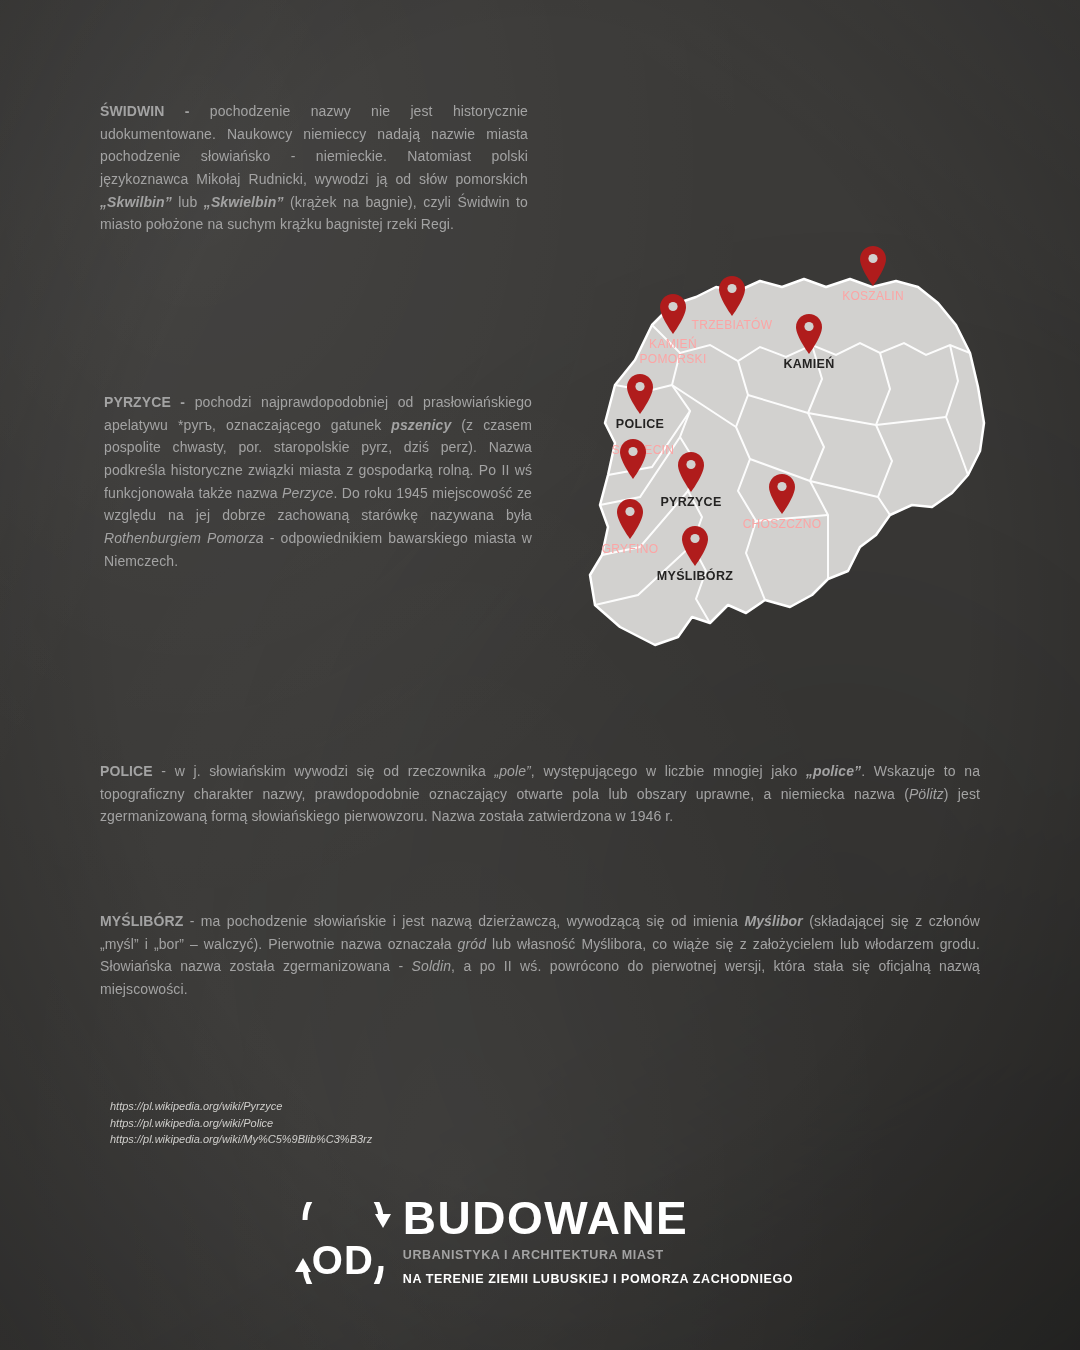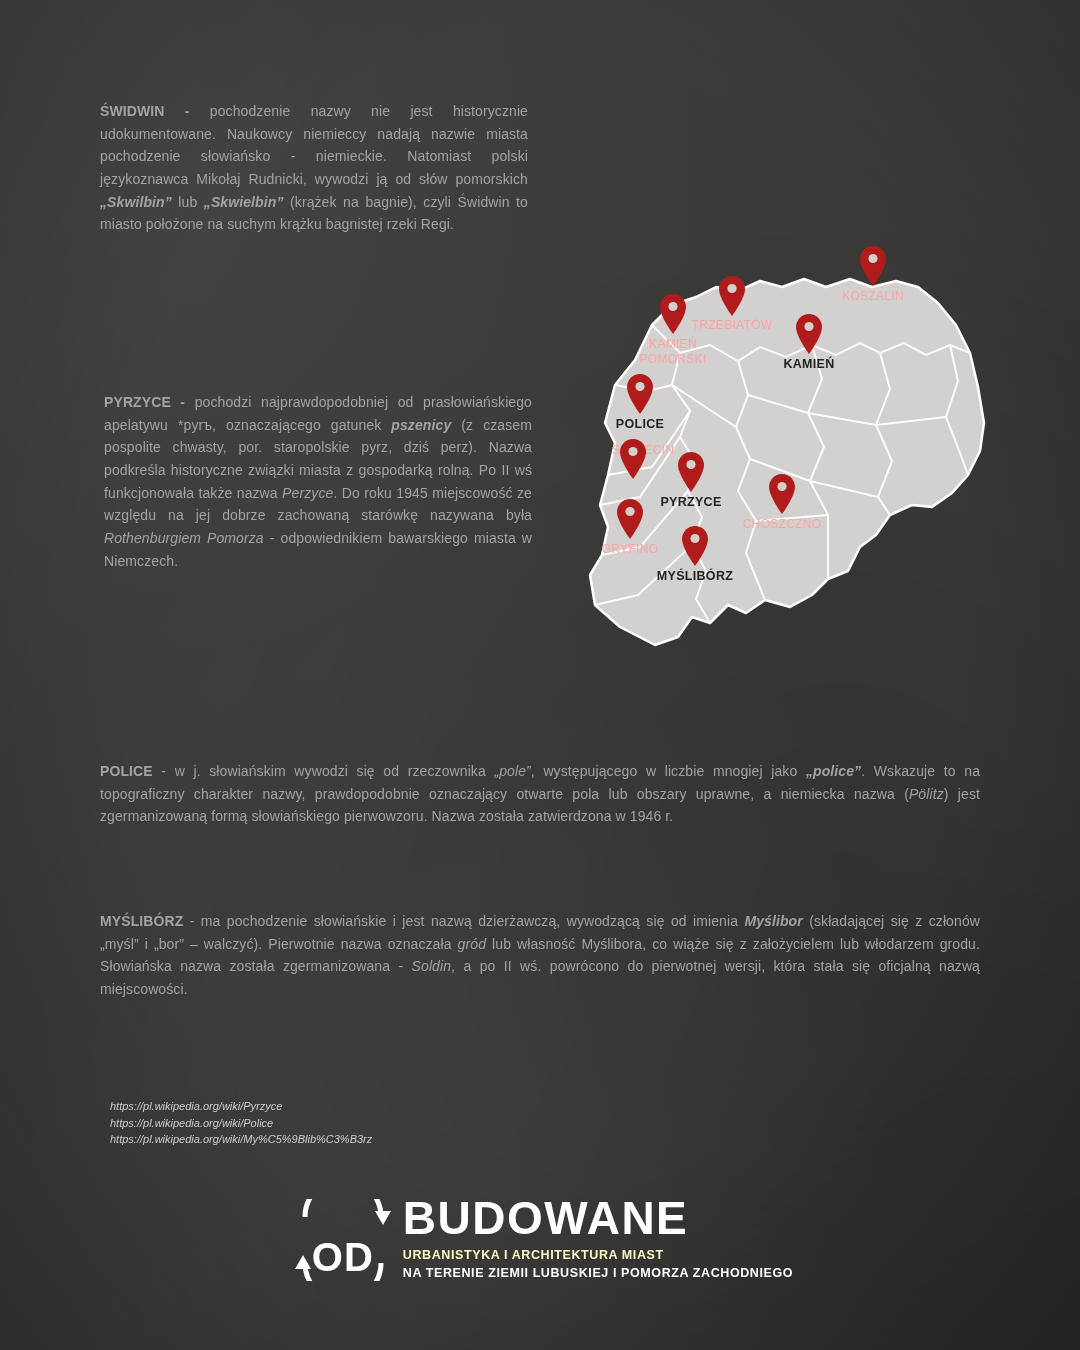--- a/index.html
+++ b/index.html
@@ -92,24 +92,24 @@
   }
   .logo-od-text {
     font-size: 40px; font-weight: bold; color: #fff; letter-spacing: 1px;
     line-height: 1;
   }
   .logo-right { display: flex; flex-direction: column; justify-content: space-between; }
   .logo-main {
     font-size: 46px; font-weight: bold; letter-spacing: 1.5px; color: #fff; line-height: 1;
   }
   .logo-sub1 {
-    font-size: 12.5px; font-weight: bold; letter-spacing: 0.6px; color: #fef9c3; margin-top: 7px;
+    font-size: 12.5px; font-weight: bold; letter-spacing: 0.6px; color: #a3a3a3; margin-top: 7px;
   }
   .logo-sub2 {
-    font-size: 12.5px; font-weight: bold; letter-spacing: 0.6px; color: #fff; margin-top: 4px;
+    font-size: 12.5px; font-weight: bold; letter-spacing: 0.6px; color: #fff; margin-top: 10px;
   }
 </style>
 </head>
 <body>
 
 <div class="texture"></div>
 <div class="vignette"></div>
 
 <div class="page">
 

